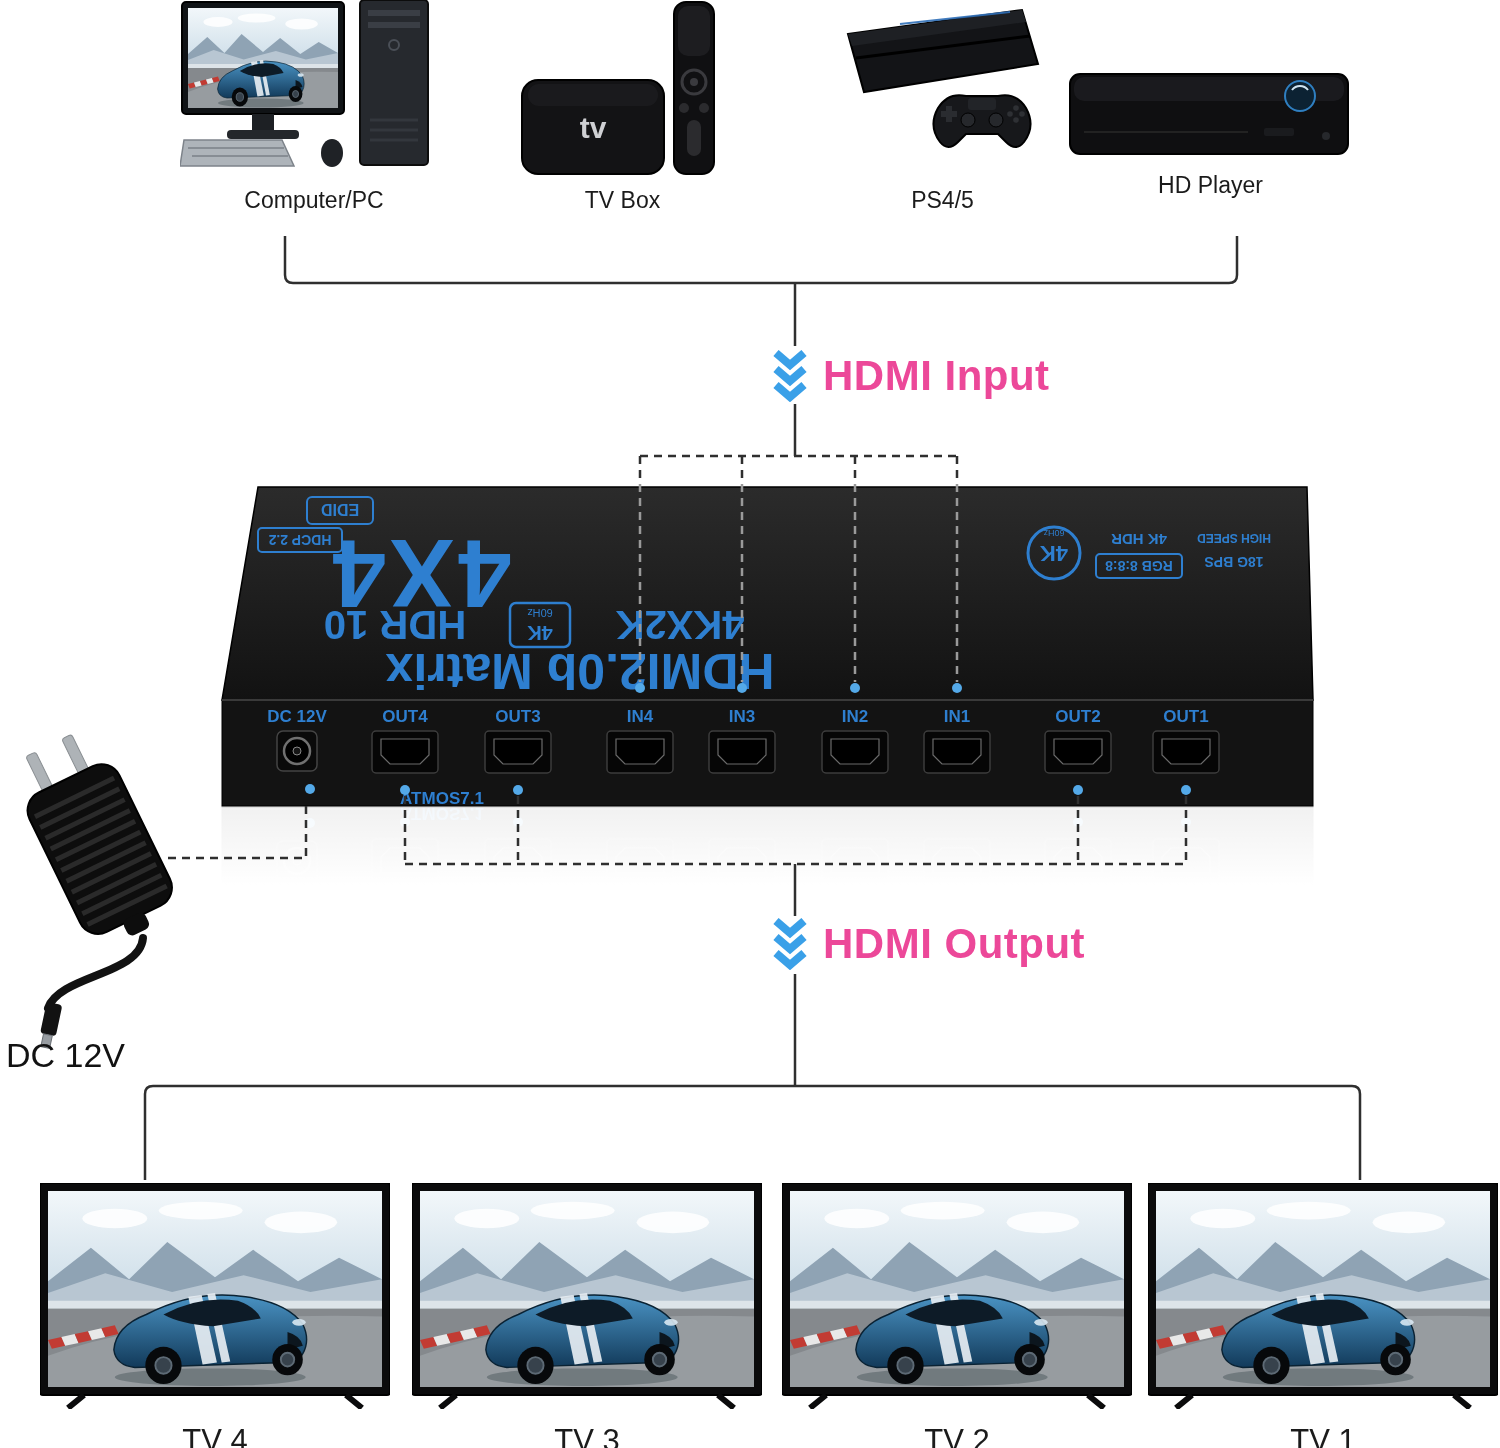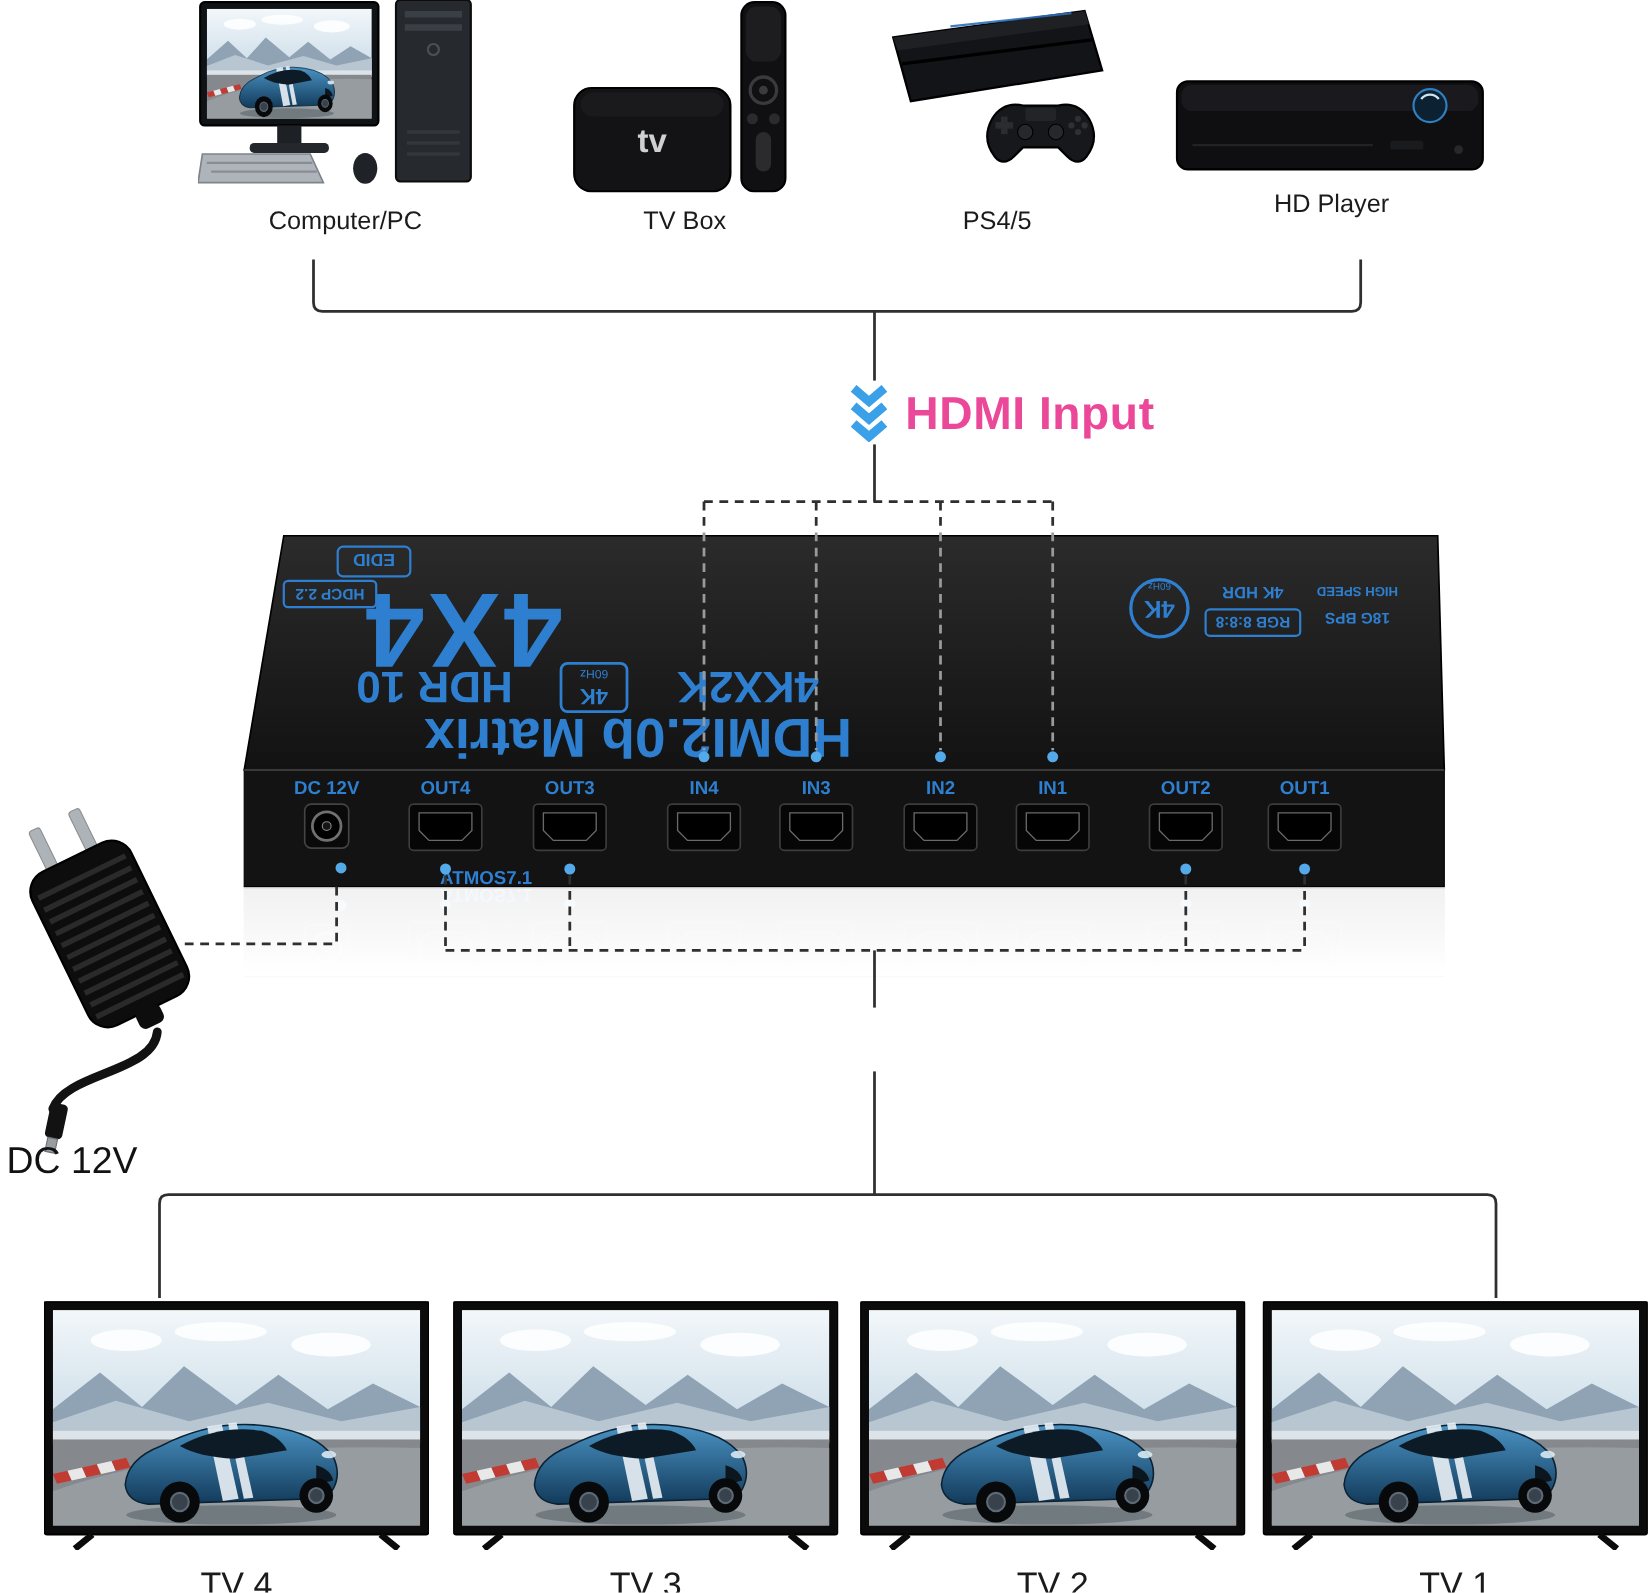--- a/index.html
+++ b/index.html
@@ -93,21 +93,21 @@
       <rect x="158" y="6" width="32" height="50" rx="10" fill="#1d1d20"></rect>
       <circle cx="174" cy="82" r="12" fill="none" stroke="#3a3a3e" stroke-width="3"></circle>
       <circle cx="174" cy="82" r="4" fill="#3a3a3e"></circle>
       <circle cx="164" cy="108" r="5" fill="#2b2b2e"></circle>
       <circle cx="184" cy="108" r="5" fill="#2b2b2e"></circle>
       <rect x="167" y="120" width="14" height="36" rx="7" fill="#2b2b2e"></rect>
     </svg>
     <div class="src-label">TV Box</div>
   </div>
 
-  <div class="source" style="left:804px;width:205px;">
+  <div class="source" style="left:840px;width:205px;">
     <svg width="205" height="175" viewBox="0 0 205 175">
       <polygon points="8,34 182,10 198,64 24,92" fill="#131417" stroke="#000" stroke-width="2"></polygon>
       <polygon points="8,34 182,10 186,22 12,46" fill="#1e2024"></polygon>
       <line x1="16" y1="58" x2="190" y2="36" stroke="#000" stroke-width="3"></line>
       <line x1="60" y1="24" x2="170" y2="12" stroke="#2f6fb8" stroke-width="2" opacity=".9"></line>
       <g transform="translate(92,92)">
         <path d="M6,16 Q16,0 34,4 L66,4 Q84,0 94,16 Q104,34 92,50 Q84,60 74,50 L66,42 L34,42 L26,50 Q16,60 8,50 Q-4,34 6,16 Z" fill="#17181b" stroke="#000" stroke-width="2"></path>
         <rect x="36" y="6" width="28" height="12" rx="3" fill="#222428"></rect>
         <circle cx="36" cy="28" r="7" fill="#26282c" stroke="#000"></circle>
         <circle cx="64" cy="28" r="7" fill="#26282c" stroke="#000"></circle>
@@ -290,20 +290,30 @@
     <svg width="36" height="52" viewBox="0 0 36 52">
       <g stroke="#3AA0E8" stroke-width="8" fill="none">
         <polyline points="4,3 18,15 32,3"></polyline>
         <polyline points="4,19 18,31 32,19"></polyline>
         <polyline points="4,35 18,47 32,35"></polyline>
       </g>
     </svg>
     <span class="flow-text">HDMI Input</span>
   </div>
 
+  <div class="flow" style="left:772px;top:918px;">
+    <svg width="36" height="52" viewBox="0 0 36 52">
+      <g stroke="#3AA0E8" stroke-width="8" fill="none">
+        <polyline points="4,3 18,15 32,3"></polyline>
+        <polyline points="4,19 18,31 32,19"></polyline>
+        <polyline points="4,35 18,47 32,35"></polyline>
+      </g>
+    </svg>
+    <span class="flow-text">HDMI Output</span>
+  </div>
 
   <div class="tv" style="left:40px;">
     <svg width="350" height="226" viewBox="0 0 350 226">
       <rect x="0" y="0" width="350" height="212" rx="3" fill="#0b0b0c" stroke="#000" stroke-width="2"></rect>
       <use href="#scene" x="8" y="8" width="334" height="196"></use>
       <path d="M44,212 L28,225 M306,212 L322,225" stroke="#0b0b0c" stroke-width="6"></path>
     </svg>
     <div class="tv-label">TV 4</div>
   </div>
   <div class="tv" style="left:412px;">

